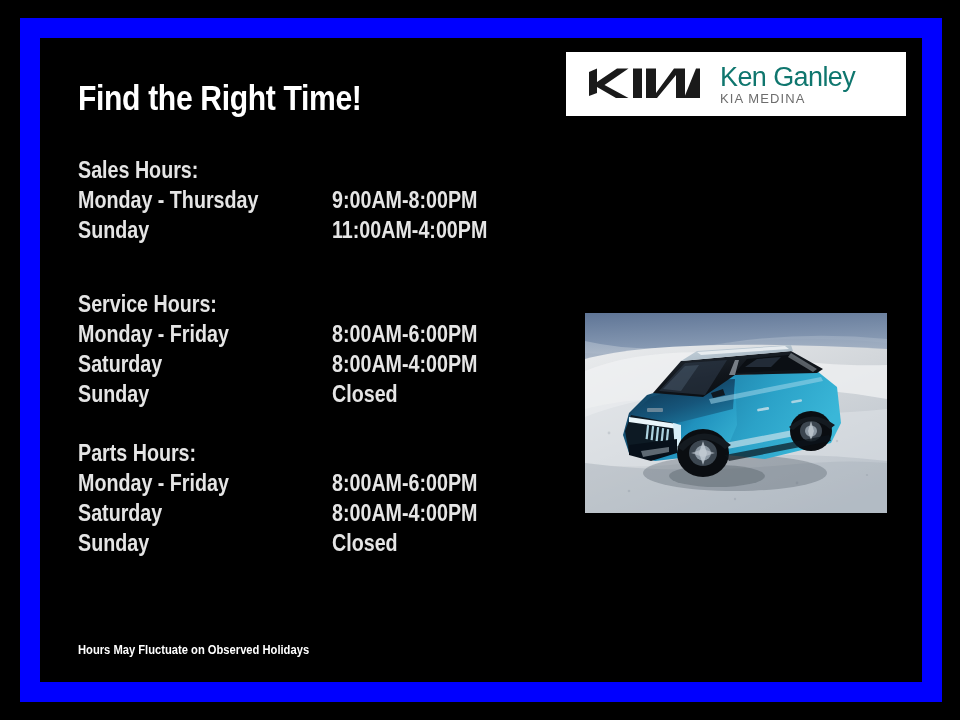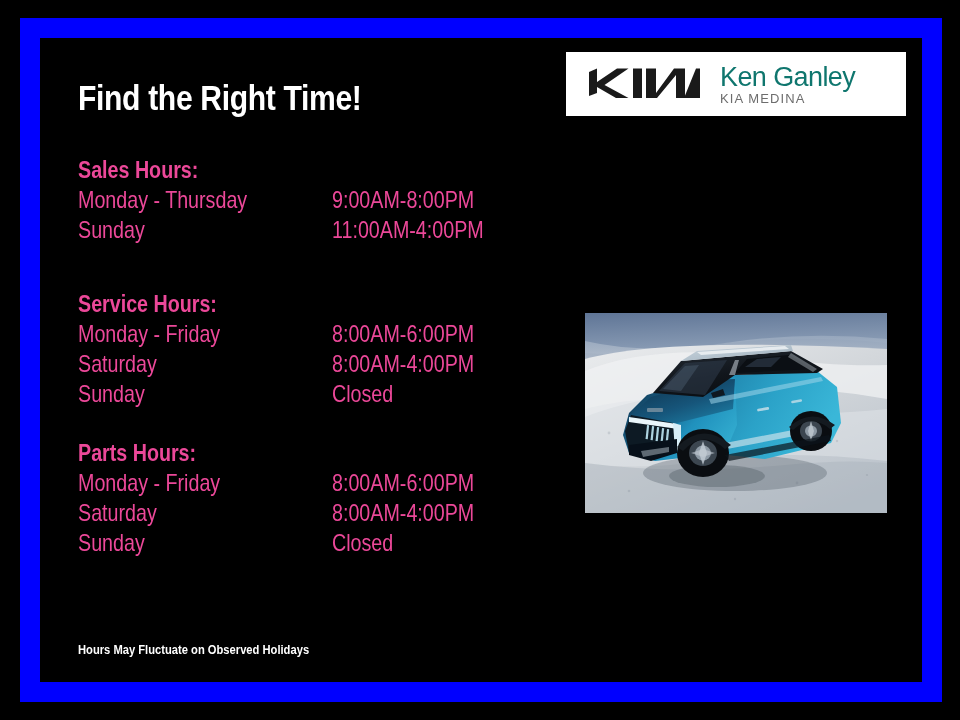--- a/index.html
+++ b/index.html
@@ -50,41 +50,41 @@
     font-stretch: condensed;
     transform: scaleX(0.86);
     transform-origin: left center;
     white-space: nowrap;
   }
 
   
   .hours-block {
     position: absolute;
     left: 78px;
-    color: #ec4899;
+    color: #e5e5e5;
     white-space: nowrap;
   }
   #block-sales   { top: 155px; }
   #block-service { top: 289px; }
   #block-parts   { top: 438px; }
 
   .block-heading {
     font-size: 24px;
     font-weight: bold;
     line-height: 30px;
     font-stretch: condensed;
     transform: scaleX(0.82);
     transform-origin: left center;
   }
   .hours-row {
     position: relative;
     height: 30px;
     line-height: 30px;
     font-size: 24px;
-    font-weight: normal;
+    font-weight: bold;
     font-stretch: condensed;
   }
   .row-day {
     position: absolute;
     left: 0;
     top: 0;
     transform: scaleX(0.82);
     transform-origin: left center;
   }
   .row-time {

